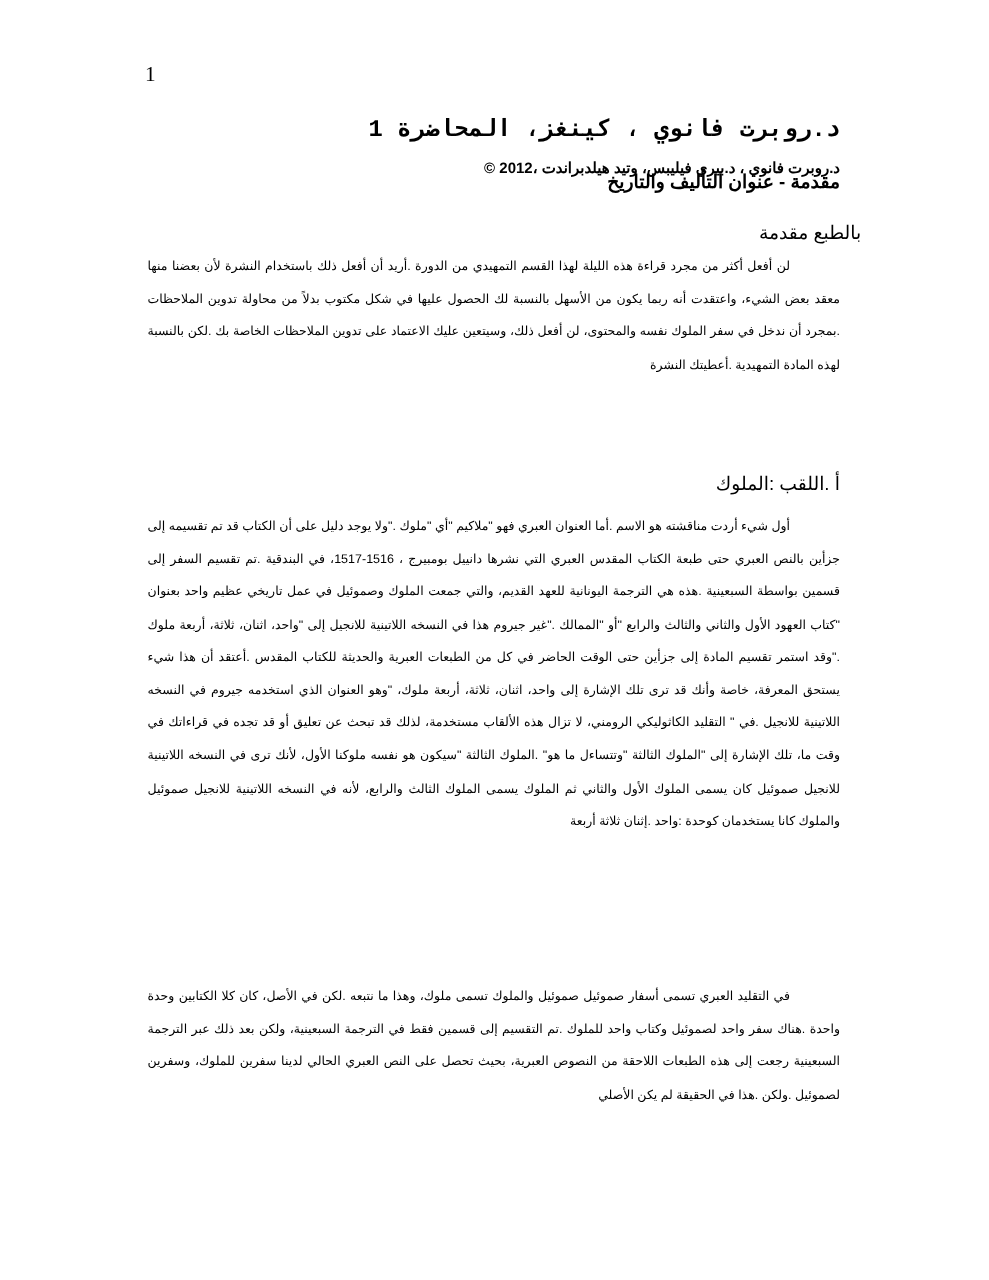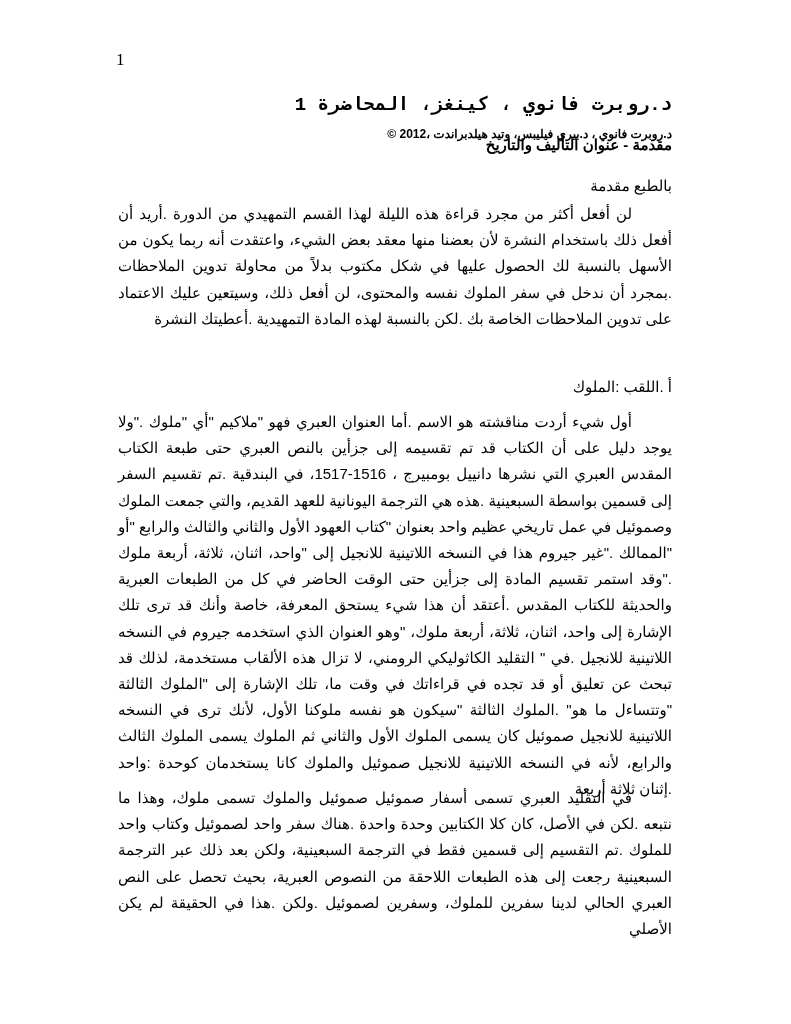--- a/index.html
+++ b/index.html
@@ -3,22 +3,22 @@
 <meta charset="utf-8">
 <style>
   html, body { margin:0; padding:0; background:#ffffff; }
   body { width:791px; height:1024px; position:relative; overflow:hidden;
          font-family:"Liberation Sans", sans-serif; color:#000; }
   .page-number { position:absolute; left:116px; top:50px; font-family:"Liberation Serif", serif; font-size:17px; }
   .rtl { direction:rtl; unicode-bidi:plaintext; }
   .title { position:absolute; right:119px; top:92px; font-size:19px; font-weight:bold; text-align:right;font-family:Liberation Mono, monospace; }
   .copyright { position:absolute; right:119px; top:127px; font-size:12px; font-weight:bold; text-align:center; }
   .section-heading { position:absolute; right:119px; top:136px; font-size:15px; font-weight:bold; text-align:right; }
-  .intro-heading { position:absolute; right:119px; top:177px; font-size:15px; }
-  .para { position:absolute; left:118px; right:119px; font-size:15px; line-height:26.2px; text-align:justify; text-align-last:right; }
+  .intro-heading { position:absolute; right:102px; top:177px; font-size:15px; }
+  .para { position:absolute; left:118px; right:119px; font-size:10px; line-height:26.2px; text-align:justify; text-align-last:right; }
   .para p { margin:0; text-indent:40px; }
   .subheading { position:absolute; right:119px; top:378px; font-size:15px; }
 </style>
 </head>
 <body>
 
 <div>
   <div class="page-number">1</div>
   <div class="title rtl">د.روبرت فانوي ، كينغز، المحاضرة 1</div>
   <div class="copyright rtl">د.روبرت فانوي ، د.بيري فيليبس، وتيد هيلدبراندت ،2012 ©</div>

